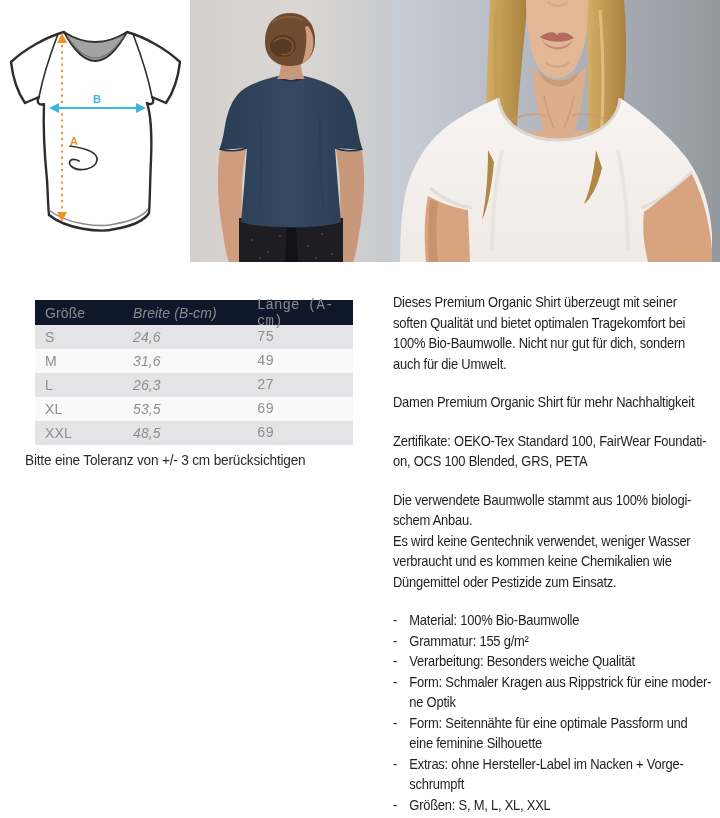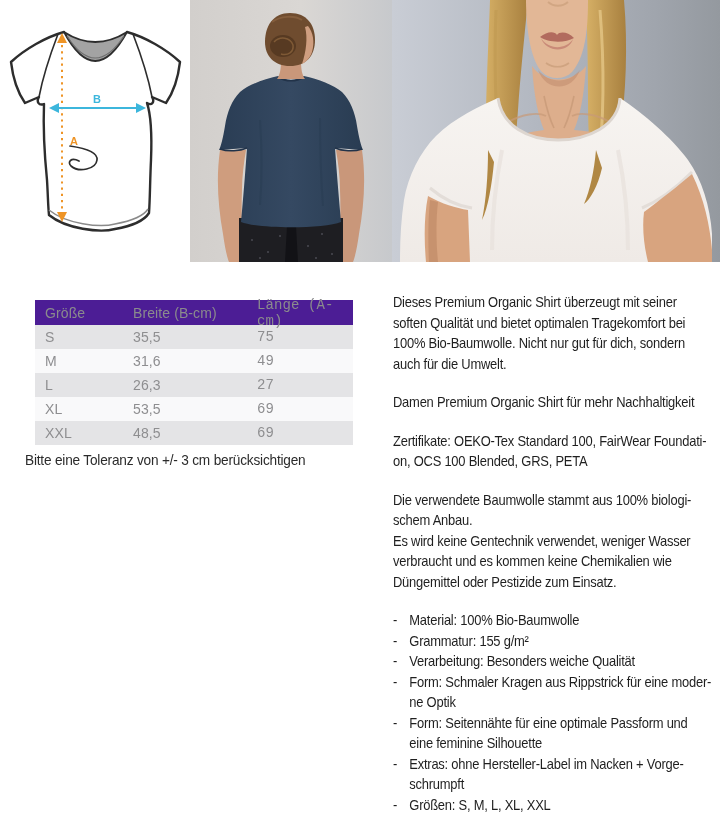--- a/index.html
+++ b/index.html
@@ -15,25 +15,25 @@
   .photo-back{position:absolute;left:190px;top:0;width:202px;height:262px;}
   .photo-front{position:absolute;left:392px;top:0;width:328px;height:262px;}
   .diagram svg,.photo-back svg,.photo-front svg{display:block;}
 
   
   .size-table{
     position:absolute;left:35px;top:300px;width:318px;
     font-size:14px;color:#8e8e90;letter-spacing:0.1px;
   }
   .t-row{display:flex;align-items:center;height:24px;}
-  .t-head{height:25px;background:#4c1d95;color:#8b8b8d;}
+  .t-head{height:25px;background:#0f172a;color:#8b8b8d;}
   .t-row.odd{background:#e4e4e6;}
   .t-row.even{background:#f9f9fa;}
   .c1{width:98px;padding-left:10px;box-sizing:border-box;}
-  .c2{width:124px;}
+  .c2{width:124px;font-style:italic;}
   .c3{flex:1;font-family:Liberation Mono, monospace;}
 
   .tolerance-note{
     position:absolute;left:25px;top:452px;
     font-size:14.5px;color:#2b2b2b;white-space:nowrap;
     letter-spacing:-0.2px;transform:scaleX(0.94);transform-origin:0 0;
   }
 
   
   .description{
@@ -197,21 +197,21 @@
 </div>
 
 <div class="size-table">
   <div class="t-row t-head">
     <div class="c1">Größe</div>
     <div class="c2">Breite (B-cm)</div>
     <div class="c3">Länge (A-cm)</div>
   </div>
   <div class="t-row odd">
     <div class="c1">S</div>
-    <div class="c2">35,5</div>
+    <div class="c2">24,6</div>
     <div class="c3">75</div>
   </div>
   <div class="t-row even">
     <div class="c1">M</div>
     <div class="c2">31,6</div>
     <div class="c3">49</div>
   </div>
   <div class="t-row odd">
     <div class="c1">L</div>
     <div class="c2">26,3</div>

